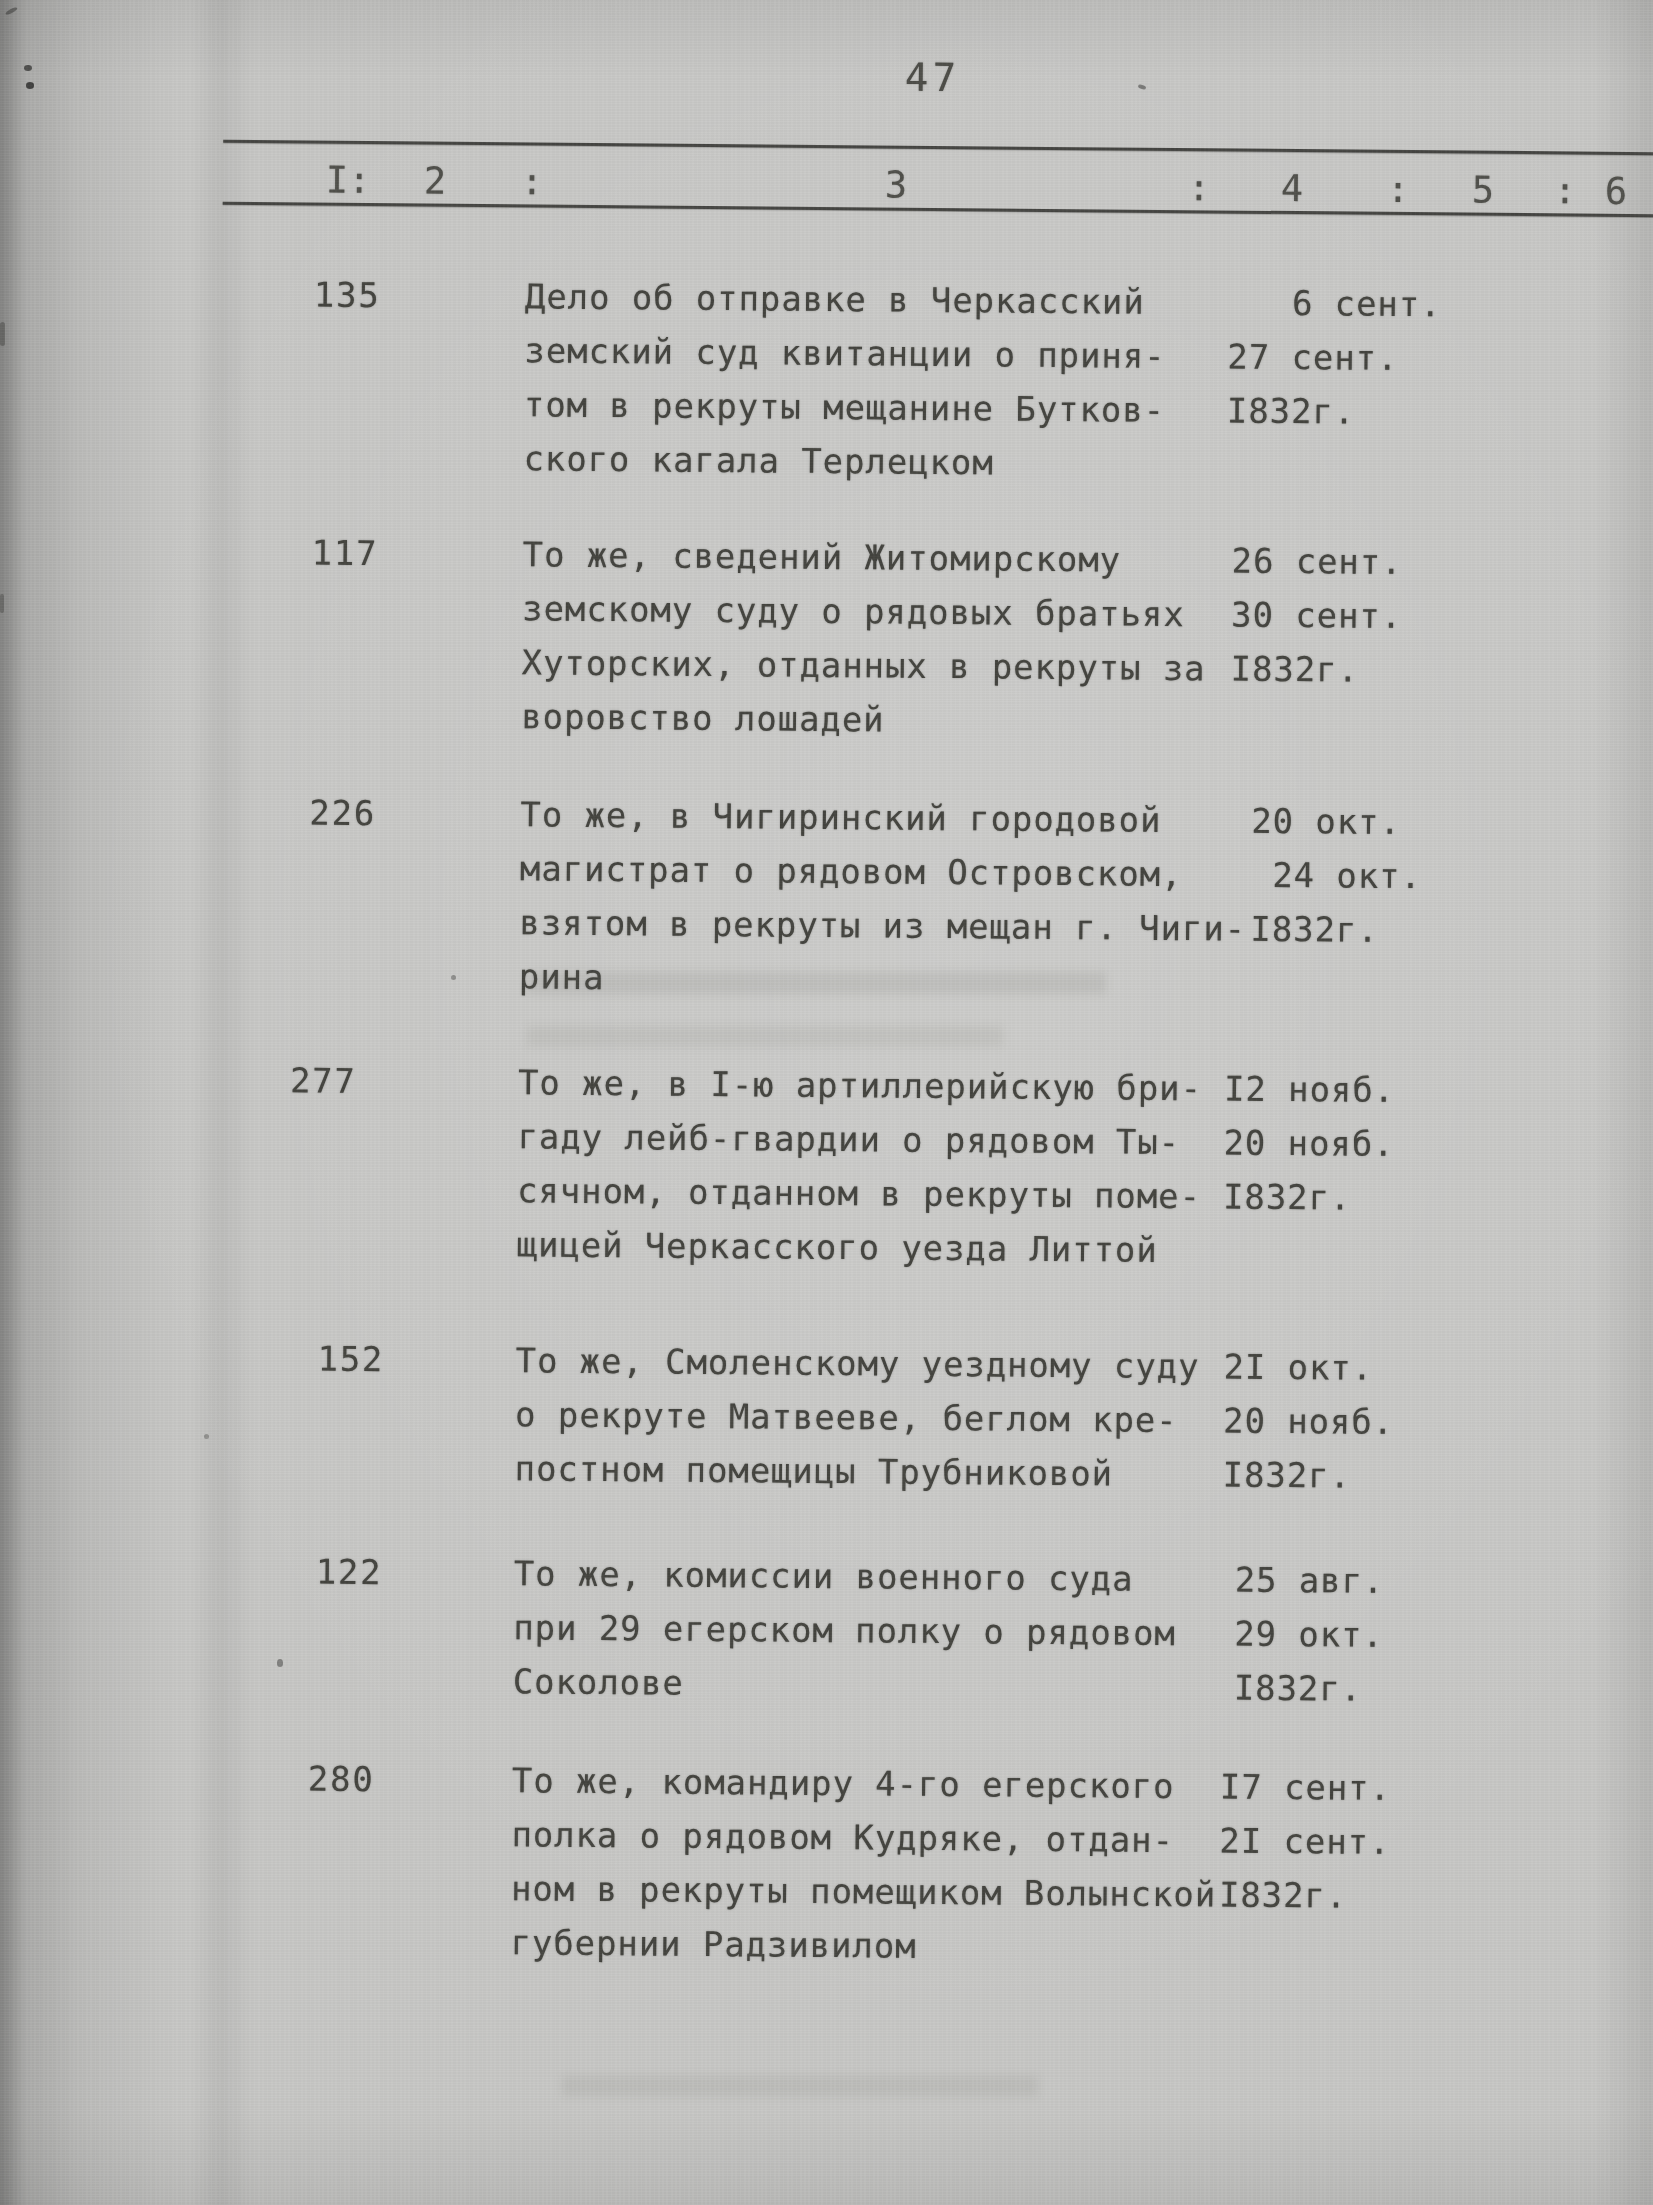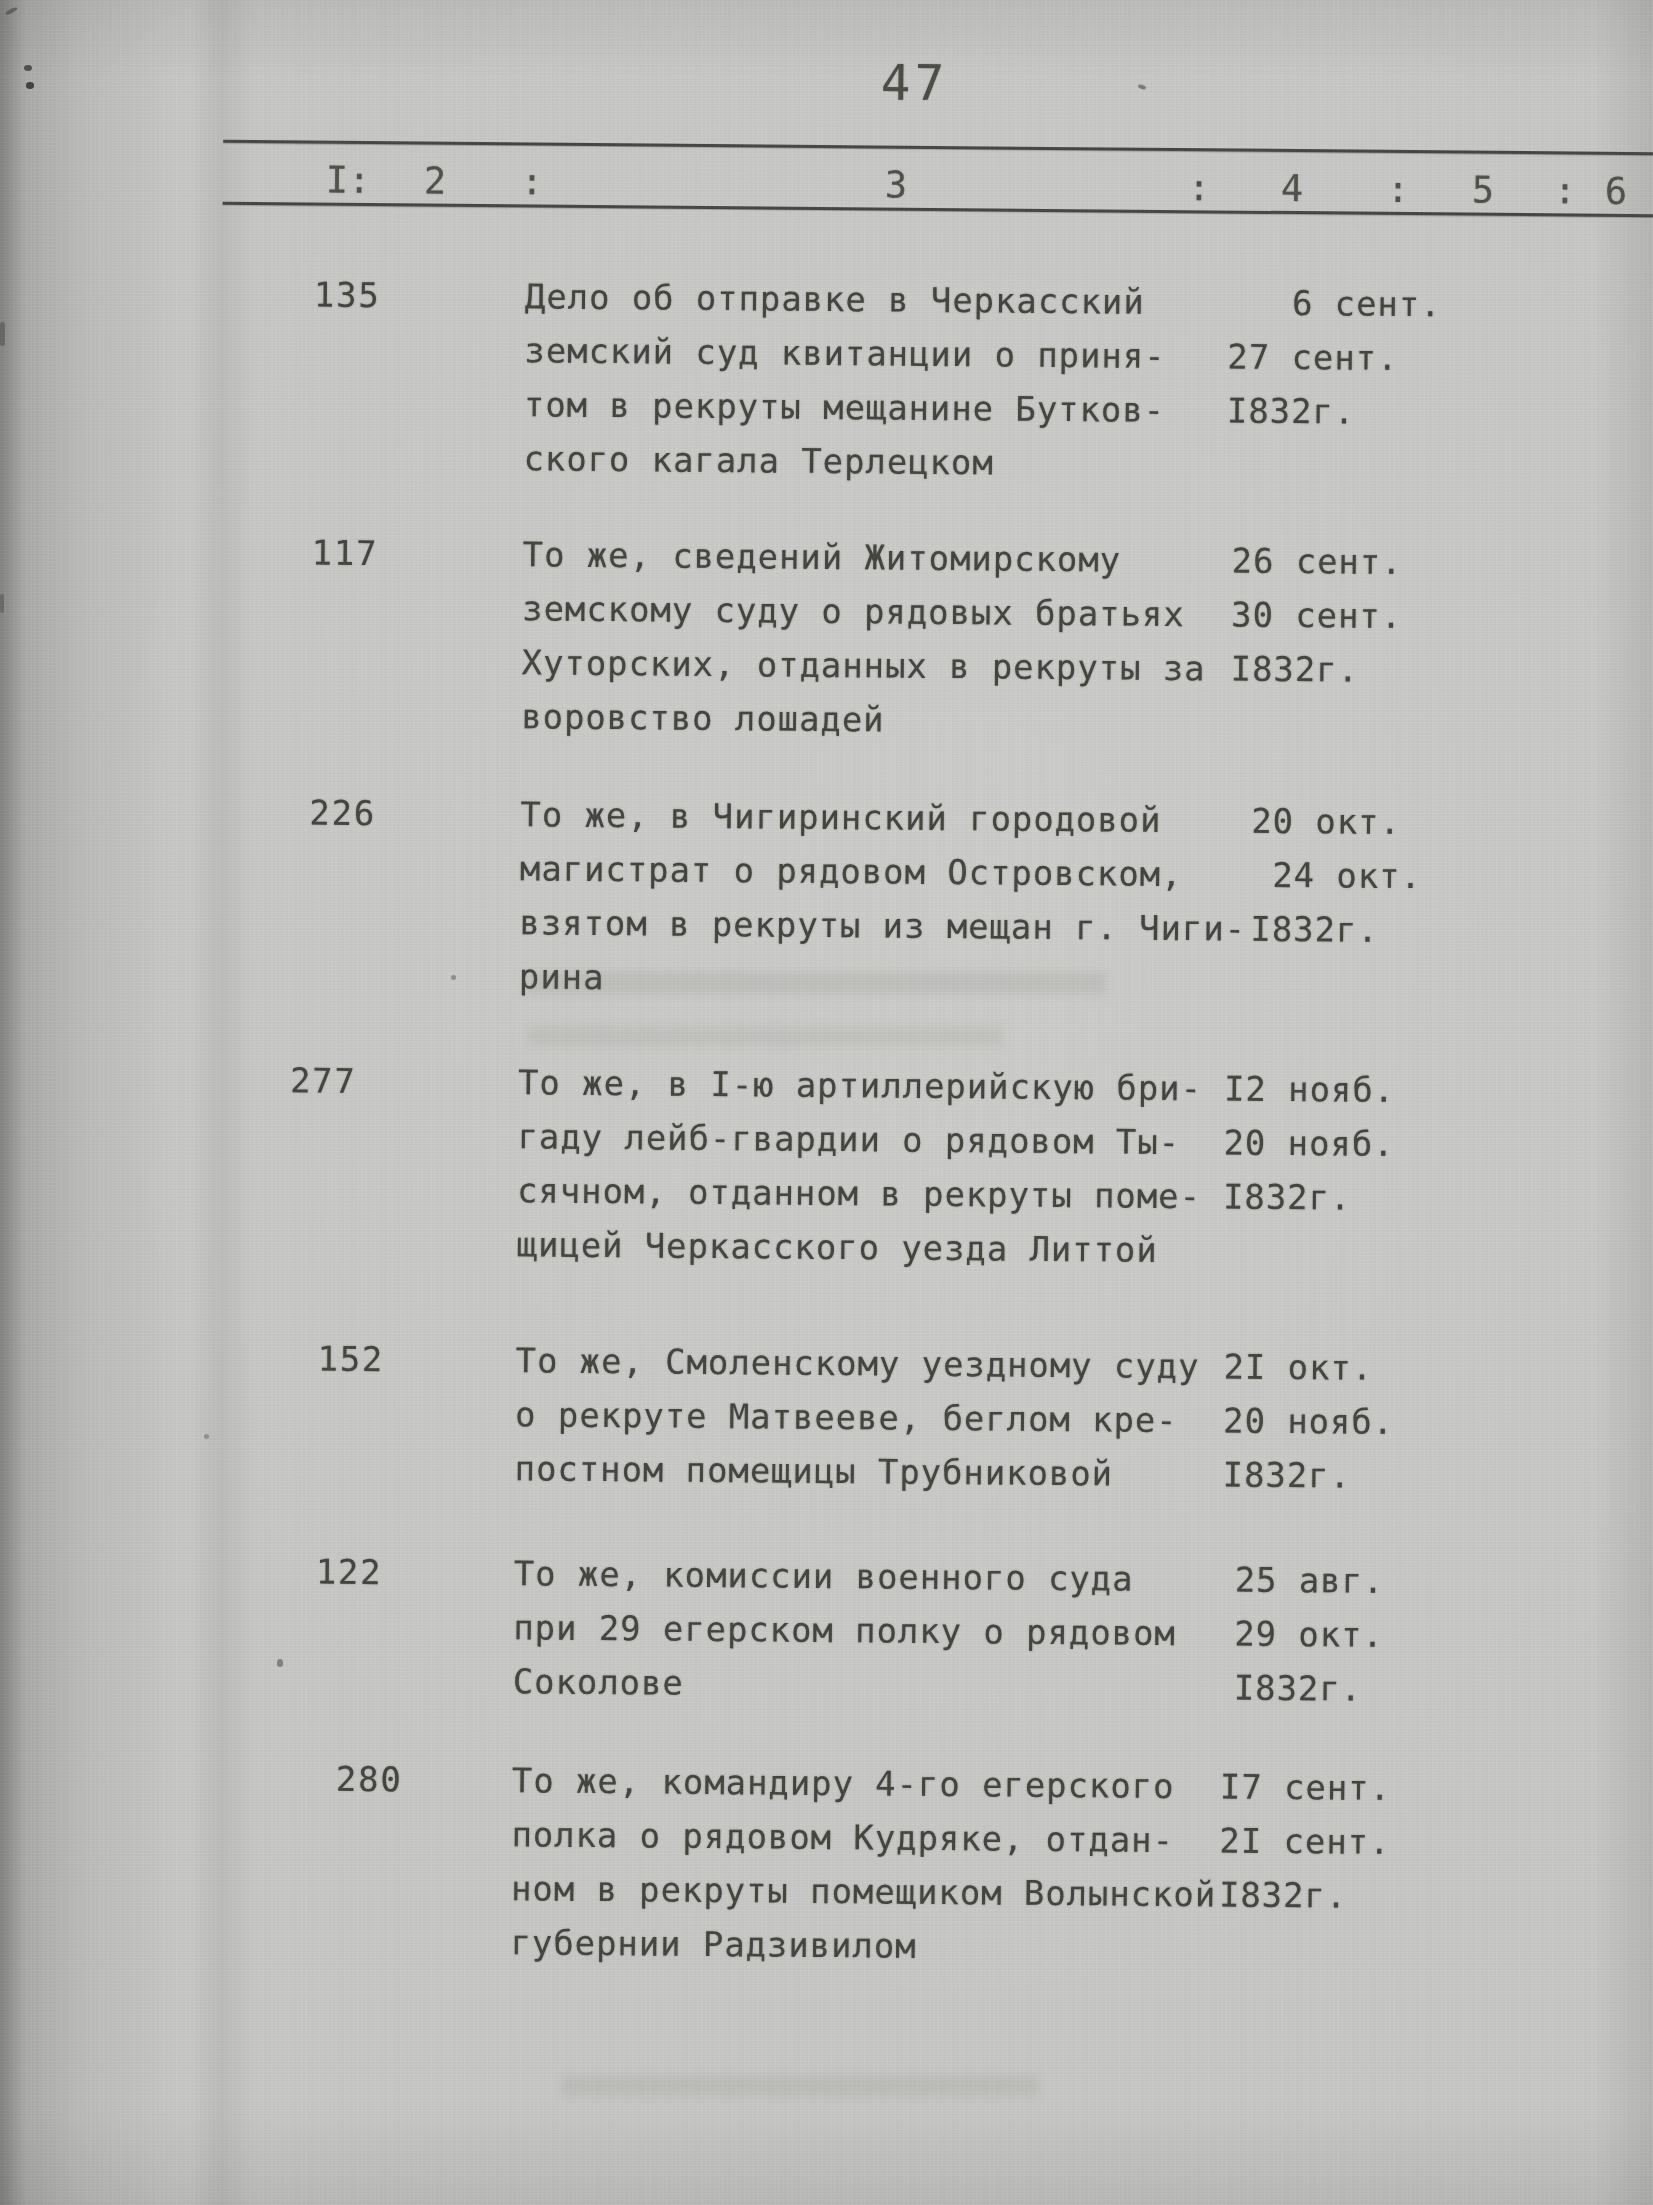--- a/index.html
+++ b/index.html
@@ -35,23 +35,23 @@
     opacity: 0.7;
   }
   .rot {
     position: absolute;
     inset: 0;
     transform: rotate(0.5deg);
     transform-origin: 255px 170px;
   }
   .page-number {
     position: absolute;
-    left: 880px;
+    left: 904px;
     top: 49px;
-    font-size: 49px;
+    font-size: 39px;
     letter-spacing: 4.3px;
     color: #4c4c47;
     text-shadow: 0 0 1.7px rgba(70,70,66,0.45);
   }
   .rule {
     position: absolute;
     left: 223px;
     width: 1531px;
     height: 3.4px;
     background: #454542;
@@ -196,21 +196,21 @@
       <div class="num" style="left:328px">122</div>
       <div class="desc">То же, комиссии военного суда
 при 29 егерском полку о рядовом
 Соколове</div>
       <div class="dates" style="left:1247px">25 авг.
 29 окт.
 I832г.</div>
     </div>
 
     <div class="entry" style="top:1751px">
-      <div class="num" style="left:350px">280</div>
+      <div class="num" style="left:322px">280</div>
       <div class="desc">То же, командиру 4-го егерского
 полка о рядовом Кудряке, отдан-
 ном в рекруты помещиком Волынской
 губернии Радзивилом</div>
       <div class="dates" style="left:1234px">I7 сент.
 2I сент.
 I832г.</div>
     </div>
 
   </div>

